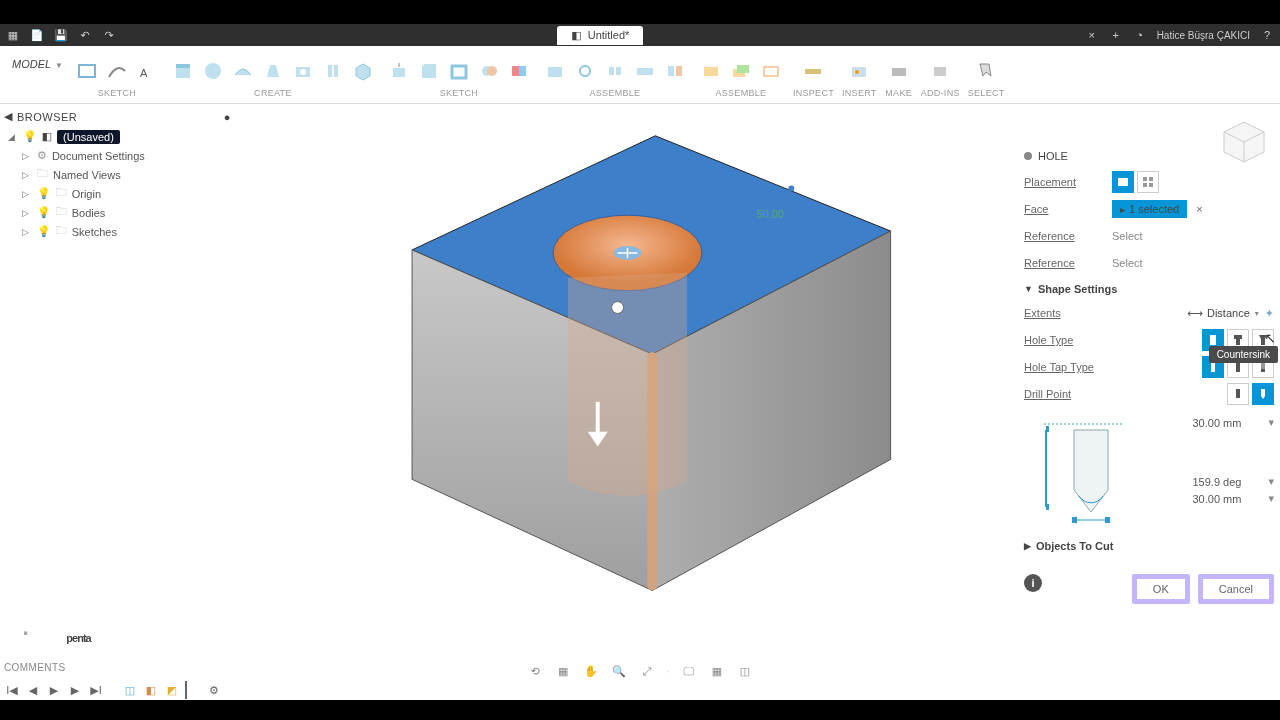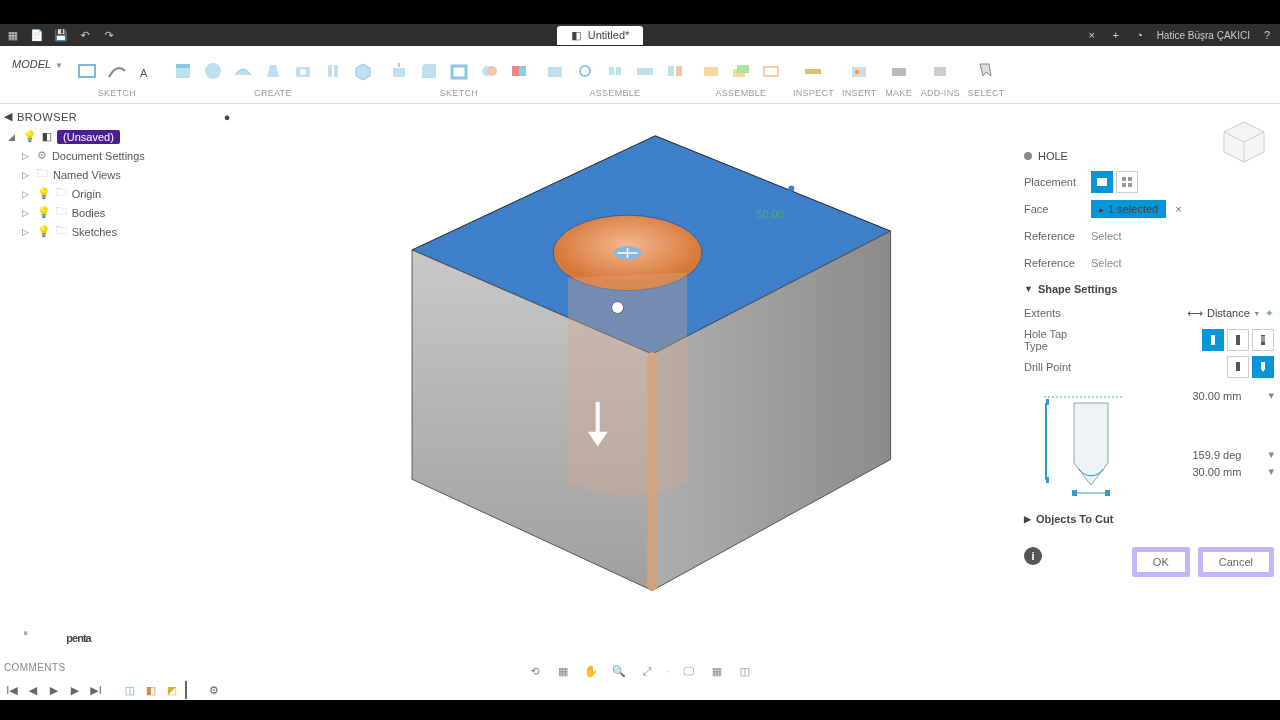--- a/index.html
+++ b/index.html
@@ -26,33 +26,33 @@
 .caret{font-size:8px;color:#888;margin-left:1px;}
 
 
 .browser{position:absolute;top:104px;left:0;width:235px;padding:6px 4px;}
 .bhdr{font-size:10px;color:#888;letter-spacing:0.5px;margin-bottom:4px;display:flex;align-items:center;gap:4px;}
 .node{display:flex;align-items:center;gap:5px;height:19px;padding-left:4px;cursor:pointer;}
 .node .arr{width:10px;color:#777;font-size:9px;}
 .node .bulb{color:#f0c000;font-size:11px;}
 .node .fldr{color:#bbb;font-size:11px;}
 .node .gear{color:#999;}
-.node.sel .txt{background:#4c1d95;color:#fff;padding:1px 6px;border-radius:2px;}
+.node.sel .txt{background:#0f172a;color:#fff;padding:1px 6px;border-radius:2px;}
 .node .txt{font-size:11px;color:#555;}
 
 
 .canvas{position:absolute;top:104px;left:235px;right:260px;bottom:60px;}
 .canvas svg{width:100%;height:100%;}
 
 
 .panel{position:absolute;top:150px;right:6px;width:250px;font-size:11px;}
 .phdr{display:flex;align-items:center;gap:6px;margin-bottom:8px;}
 .phdr .dot{width:8px;height:8px;border-radius:50%;background:#888;}
 .prow{display:flex;align-items:center;min-height:24px;margin-bottom:3px;}
-.prow .pl{width:67px;color:#666;font-size:11px;}
+.prow .pl{width:88px;color:#666;font-size:11px;text-decoration:underline;}
 .prow .pv{flex:1;display:flex;align-items:center;gap:3px;}
 .optbox{width:22px;height:22px;border:1px solid #ccc;display:flex;align-items:center;justify-content:center;cursor:pointer;background:#fff;}
 .optbox.sel{background:#0696D7;border-color:#0696D7;}
 .optbox svg{width:14px;height:14px;}
 .chip{background:#0696D7;color:#fff;padding:3px 8px;font-size:10px;display:flex;align-items:center;gap:4px;}
 .chip .ptr{font-size:10px;}
 .xbtn{color:#666;cursor:pointer;margin-left:6px;}
 .selbtn{color:#888;font-size:11px;cursor:pointer;}
 .secthdr{display:flex;align-items:center;gap:5px;margin:8px 0 6px;color:#333;font-weight:bold;cursor:pointer;}
 .secthdr .tri{font-size:9px;}
@@ -469,20 +469,42 @@
     </div>
 
   <div class="prow">
     <div class="pl">Extents</div>
     <div class="pv" style="justify-content:flex-end;gap:6px">
       <span class="extsel">⟷ <span>Distance</span> <span class="caret">▾</span></span>
       <span style="color:#7ab">✦</span>
     </div>
   </div>
 
+  <div class="prow" style="position:relative">
+    <div class="pl">Hole Type</div>
+    <div class="pv" style="justify-content:flex-end">
+      <div class="optbox sel">
+          <svg viewBox="0 0 14 14">
+            <rect x="4" y="2" width="6" height="10" fill="#fff"></rect>
+          </svg>
+        </div>
+      <div class="optbox">
+          <svg viewBox="0 0 14 14">
+            <path d="M3 2h8v4h-2v6h-4V6H3z" fill="#555"></path>
+          </svg>
+        </div>
+      <div class="optbox">
+          <svg viewBox="0 0 14 14">
+            <path d="M3 2h8L9 6v6H5V6z" fill="#555"></path>
+          </svg>
+        </div>
+    </div>
+    <div class="tooltip" style="right:-4px;top:18px">Countersink</div>
+    <span style="position:absolute;right:-2px;top:2px;font-size:14px;color:#333">↖</span>
+  </div>
 
   <div class="prow">
     <div class="pl">Hole Tap Type</div>
     <div class="pv" style="justify-content:flex-end">
       <div class="optbox sel">
           <svg viewBox="0 0 14 14">
             <rect x="5" y="2" width="4" height="10" fill="#fff"></rect>
           </svg>
         </div>
       <div class="optbox">

